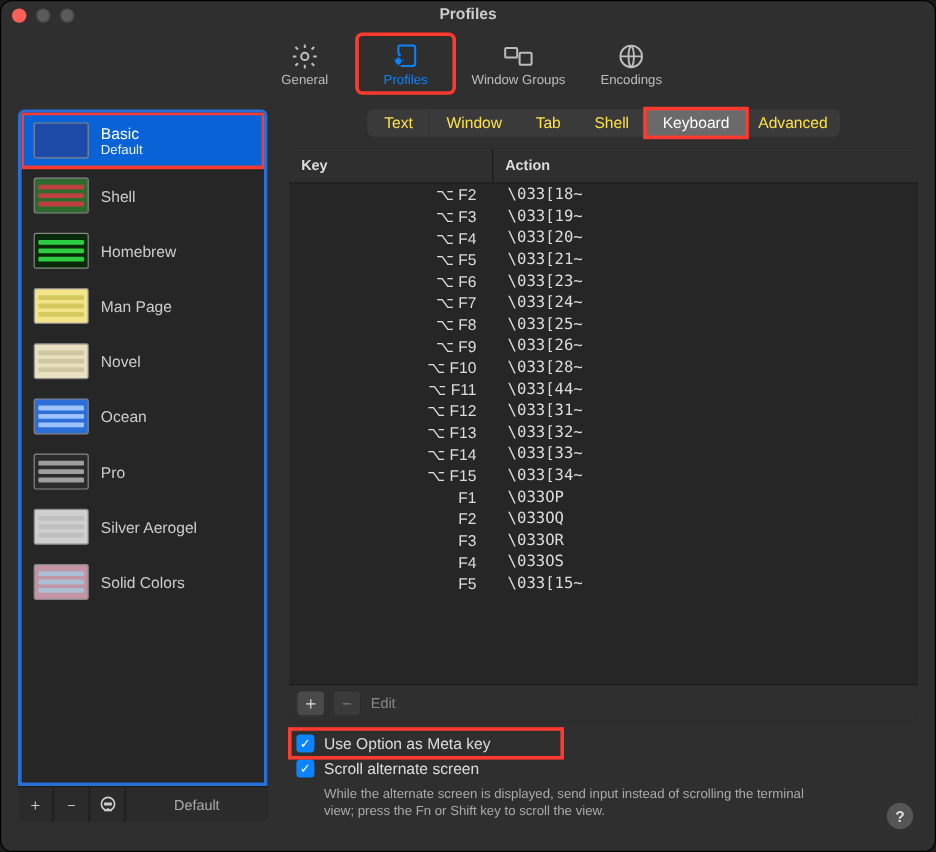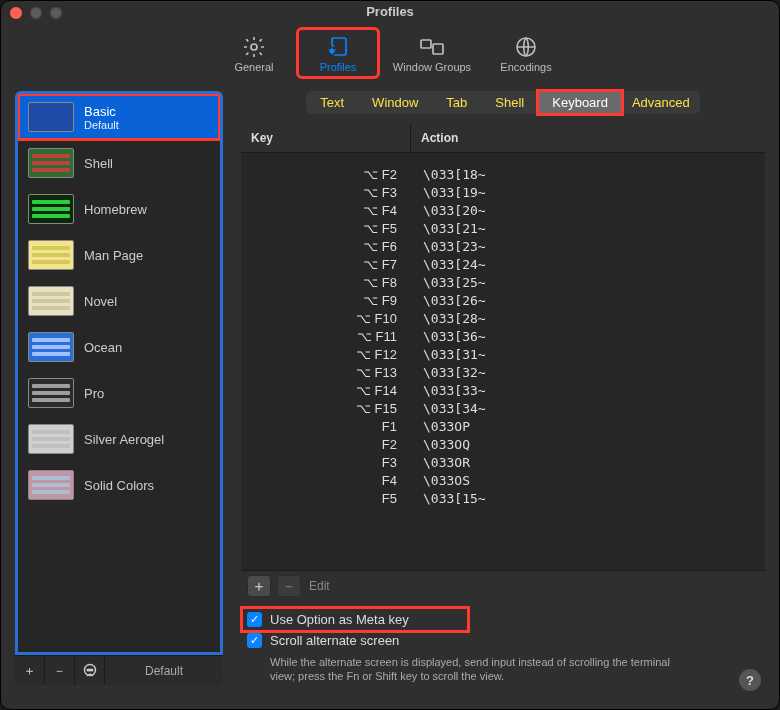--- a/index.html
+++ b/index.html
@@ -160,21 +160,21 @@
   }
   .thead {
     display:flex;
     background:#2f2f2f;
     border-bottom:1px solid #1b1b1b;
     color:#ddd; font-weight:600; font-size:12px;justify-content:center;
   }
   .thead .c1 { width: 170px;  padding:7px 10px; border-right:1px solid #1b1b1b;}
   .thead .c2 { flex:1; padding:7px 10px;}
   .tbody {
-    flex:1; overflow-y:auto;margin-top:12px;
+    flex:1; overflow-y:auto;
   }
   .trow {
     display:flex; font-size:13px; color:#ddd;
     height: 18px; align-items:center;
     font-family: "Menlo","Consolas",monospace;
   }
   .trow .c1 { width: 170px; padding:0 14px 0 0; text-align:right;
     font-family: -apple-system, Arial, sans-serif;}
   .trow .c2 { flex:1; padding:0 12px;}
   .tfoot {
@@ -425,21 +425,21 @@
             <div class="trow">
               <div class="c1">⌥ F9</div>
               <div class="c2">\033[26~</div>
             </div>
             <div class="trow">
               <div class="c1">⌥ F10</div>
               <div class="c2">\033[28~</div>
             </div>
             <div class="trow">
               <div class="c1">⌥ F11</div>
-              <div class="c2">\033[36~</div>
+              <div class="c2">\033[44~</div>
             </div>
             <div class="trow">
               <div class="c1">⌥ F12</div>
               <div class="c2">\033[31~</div>
             </div>
             <div class="trow">
               <div class="c1">⌥ F13</div>
               <div class="c2">\033[32~</div>
             </div>
             <div class="trow">

